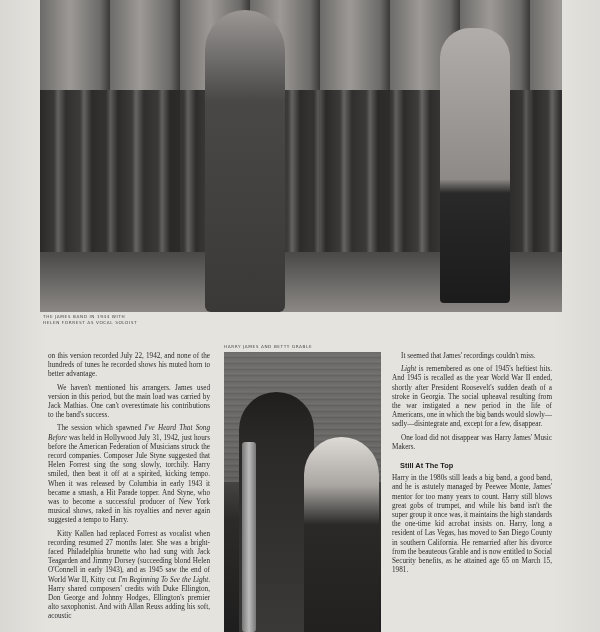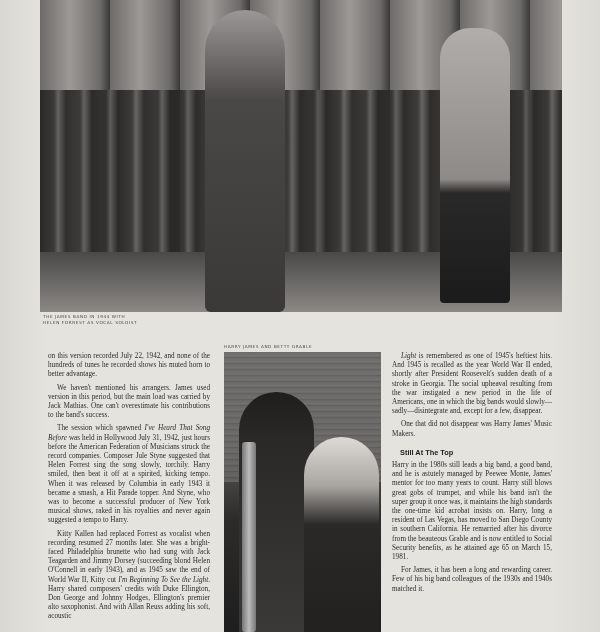--- a/index.html
+++ b/index.html
@@ -121,18 +121,18 @@
 </div>
 
 <div class="col col-left">
   <p class="no-indent">on this version recorded July 22, 1942, and none of the hundreds of tunes he recorded shows his muted horn to better advantage.</p>
   <p>We haven't mentioned his arrangers. James used version in this period, but the main load was carried by Jack Mathias. One can't overestimate his contributions to the band's success.</p>
   <p><span>The session which spawned </span><em>I've Heard That Song Before</em><span> was held in Hollywood July 31, 1942, just hours before the American Federation of Musicians struck the record companies. Composer Jule Styne suggested that Helen Forrest sing the song slowly, torchily. Harry smiled, then beat it off at a spirited, kicking tempo. When it was released by Columbia in early 1943 it became a smash, a Hit Parade topper. And Styne, who was to become a successful producer of New York musical shows, raked in his royalties and never again suggested a tempo to Harry.</span></p>
   <p><span>Kitty Kallen had replaced Forrest as vocalist when recording resumed 27 months later. She was a bright-faced Philadelphia brunette who had sung with Jack Teagarden and Jimmy Dorsey (succeeding blond Helen O'Connell in early 1943), and as 1945 saw the end of World War II, Kitty cut </span><em>I'm Beginning To See the Light</em><span>. Harry shared composers' credits with Duke Ellington, Don George and Johnny Hodges, Ellington's premier alto saxophonist. And with Allan Reuss adding his soft, acoustic</span></p>
 </div>
 
 <div class="col col-right">
+  <p>It seemed that James' recordings couldn't miss.</p>
   <p><em>Light</em><span> is remembered as one of 1945's heftiest hits. And 1945 is recalled as the year World War II ended, shortly after President Roosevelt's sudden death of a stroke in Georgia. The social upheaval resulting from the war instigated a new period in the life of Americans, one in which the big bands would slowly—sadly—disintegrate and, except for a few, disappear.</span></p>
-  <p>One that did not disappear was Harry James' Music Makers.</p>
+  <p>One load did not disappear was Harry James' Music Makers.</p>
   <h3>Still At The Top</h3>
   <p class="no-indent">Harry in the 1980s still leads a big band, a good band, and he is astutely managed by Peewee Monte, James' mentor for too many years to count. Harry still blows great gobs of trumpet, and while his band isn't the super group it once was, it maintains the high standards the one-time kid acrobat insists on. Harry, long a resident of Las Vegas, has moved to San Diego County in southern California. He remarried after his divorce from the beauteous Grable and is now entitled to Social Security benefits, as he attained age 65 on March 15, 1981.</p>
-  <p>For James, it has been a long and rewarding career. Few of his big band colleagues of the 1930s and 1940s matched it.</p>
 </div>
 
 </body></html>

